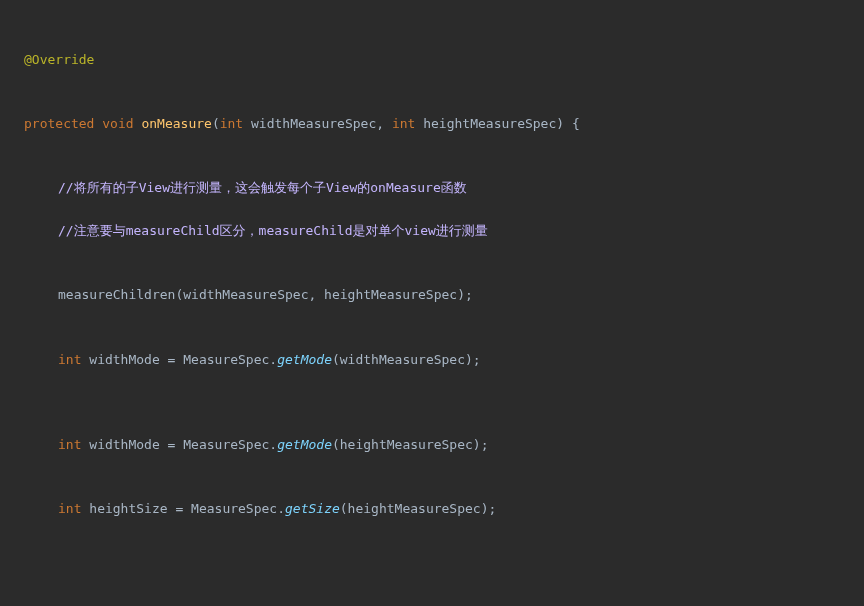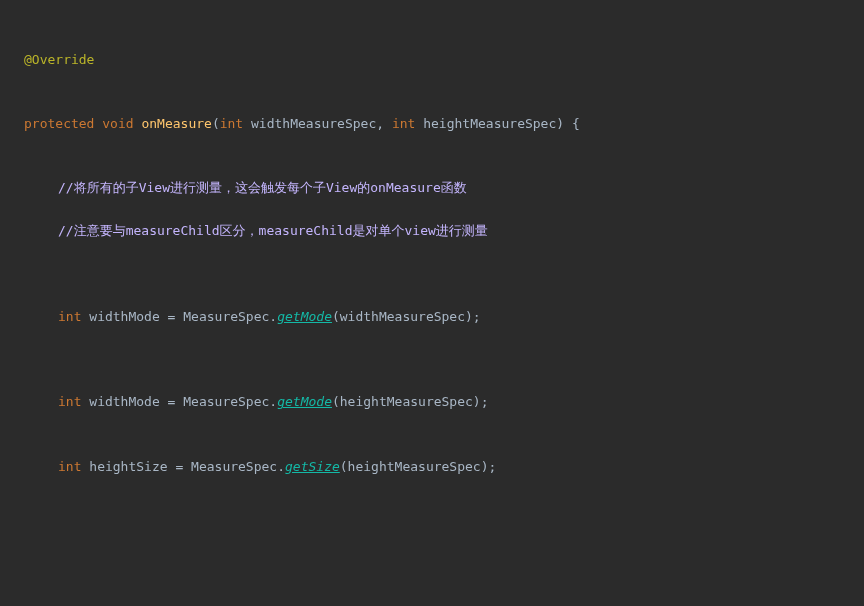--- a/index.html
+++ b/index.html
@@ -11,36 +11,37 @@
     line-height: 21.4px;
     color: #a9b7c6;
     overflow: hidden;
   }
   .editor { padding: 6px 0 0 0; white-space: pre; }
   .line { display: block; }
   .i1 { padding-left: 24px; }
   .i2 { padding-left: 58px; }
   .kw   { color: #cc7832; }
   .fn   { color: #ffc66d; }
-  .fni  { color: #14b8a6; font-style: italic; text-decoration: underline; }
+  .fni  { color: #7dd3fc; font-style: italic; }
   .ann  { color: #bbb529; margin-top: 47px; }
   .cmt  { color: #c4b5fd; }
 </style>
 </head>
 <body>
 
 <div class="editor">
 
 <div class="line i1"><span class="ann">@Override</span></div>
 
 <div class="line i1"><span class="kw">protected</span><span> </span><span class="kw">void</span><span> </span><span class="fn">onMeasure</span><span>(</span><span class="kw">int</span><span> </span><span>widthMeasureSpec</span><span>, </span><span class="kw">int</span><span> </span><span>heightMeasureSpec</span><span>)</span><span> {</span></div>
 
 <div class="line i2"><span class="cmt">//将所有的子View进行测量，这会触发每个子View的onMeasure函数</span></div>
 <div class="line i2"><span class="cmt">//注意要与measureChild区分，measureChild是对单个view进行测量</span></div>
 
+<div class="line i2"><span>measureChildren(widthMeasureSpec, heightMeasureSpec);</span></div>
 
 <div class="line i2"><span class="kw">int</span><span> </span><span>widthMode</span><span> = </span><span>MeasureSpec.</span><span class="fni">getMode</span><span>(widthMeasureSpec);</span></div>
 
 
 <div class="line i2"><span class="kw">int</span><span> </span><span>widthMode</span><span> = </span><span>MeasureSpec.</span><span class="fni">getMode</span><span>(heightMeasureSpec);</span></div>
 
 <div class="line i2"><span class="kw">int</span><span> </span><span>heightSize</span><span> = </span><span>MeasureSpec.</span><span class="fni">getSize</span><span>(heightMeasureSpec);</span></div>
 
 <div class="line i2"></div>
 

